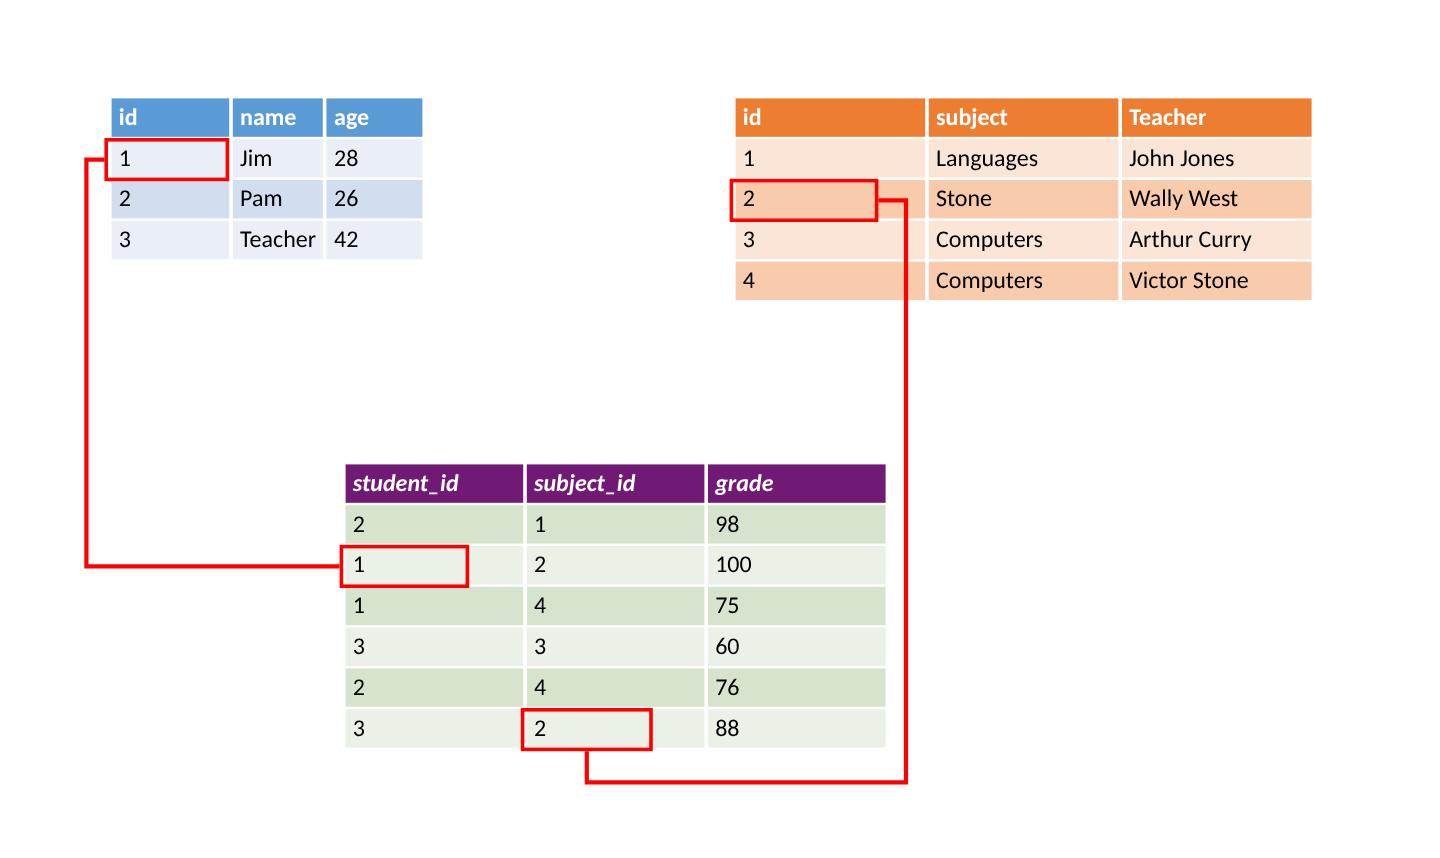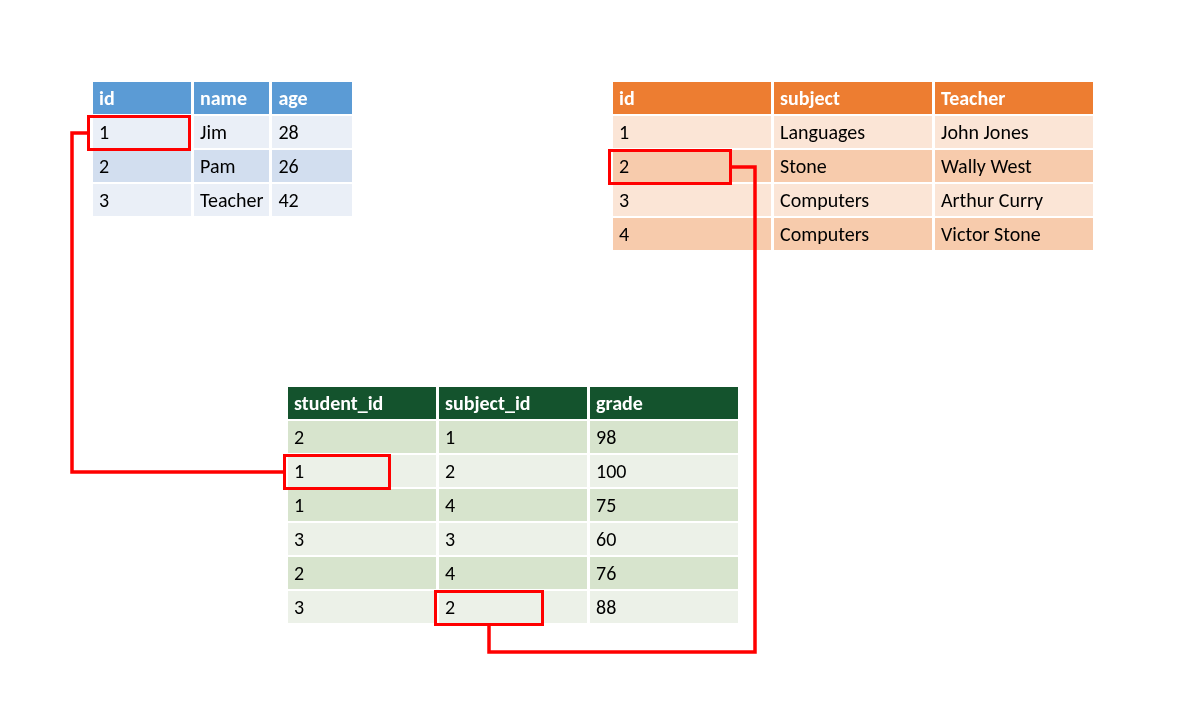--- a/index.html
+++ b/index.html
@@ -45,21 +45,21 @@
   #subjects-table { left: 610px; top: 80px; }
   #subjects-table th { background: #ed7d31; }
   #subjects-table tr:nth-child(even) td { background: #f7cbac; }
   #subjects-table tr:nth-child(odd)  td { background: #fbe5d6; }
   #subjects-table .col-id      { width: 158px; }
   #subjects-table .col-subject { width: 158px; }
   #subjects-table .col-teacher { width: 158px; margin-top: 36px; }
 
   
   #grades-table { left: 285px; top: 385px; }
-  #grades-table th { background: #14532d; }
+  #grades-table th { background: #701a75; font-style: italic; }
   #grades-table tr:nth-child(even) td { background: #d0e0c6; } 
   #grades-table tr:nth-child(odd)  td { background: #e9f0e4; }
   
   #grades-table tbody tr:nth-child(odd)  td { background: #d7e4cd; }
   #grades-table tbody tr:nth-child(even) td { background: #ecf1e8; }
   #grades-table .col-student { width: 148px; }
   #grades-table .col-subject { width: 148px; }
   #grades-table .col-grade   { width: 148px; }
 
   .highlight {

